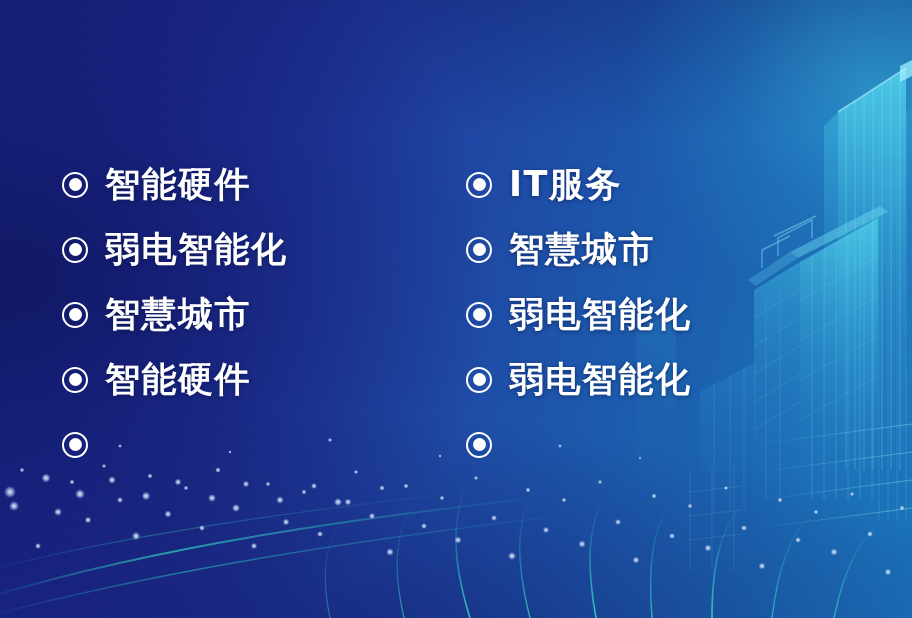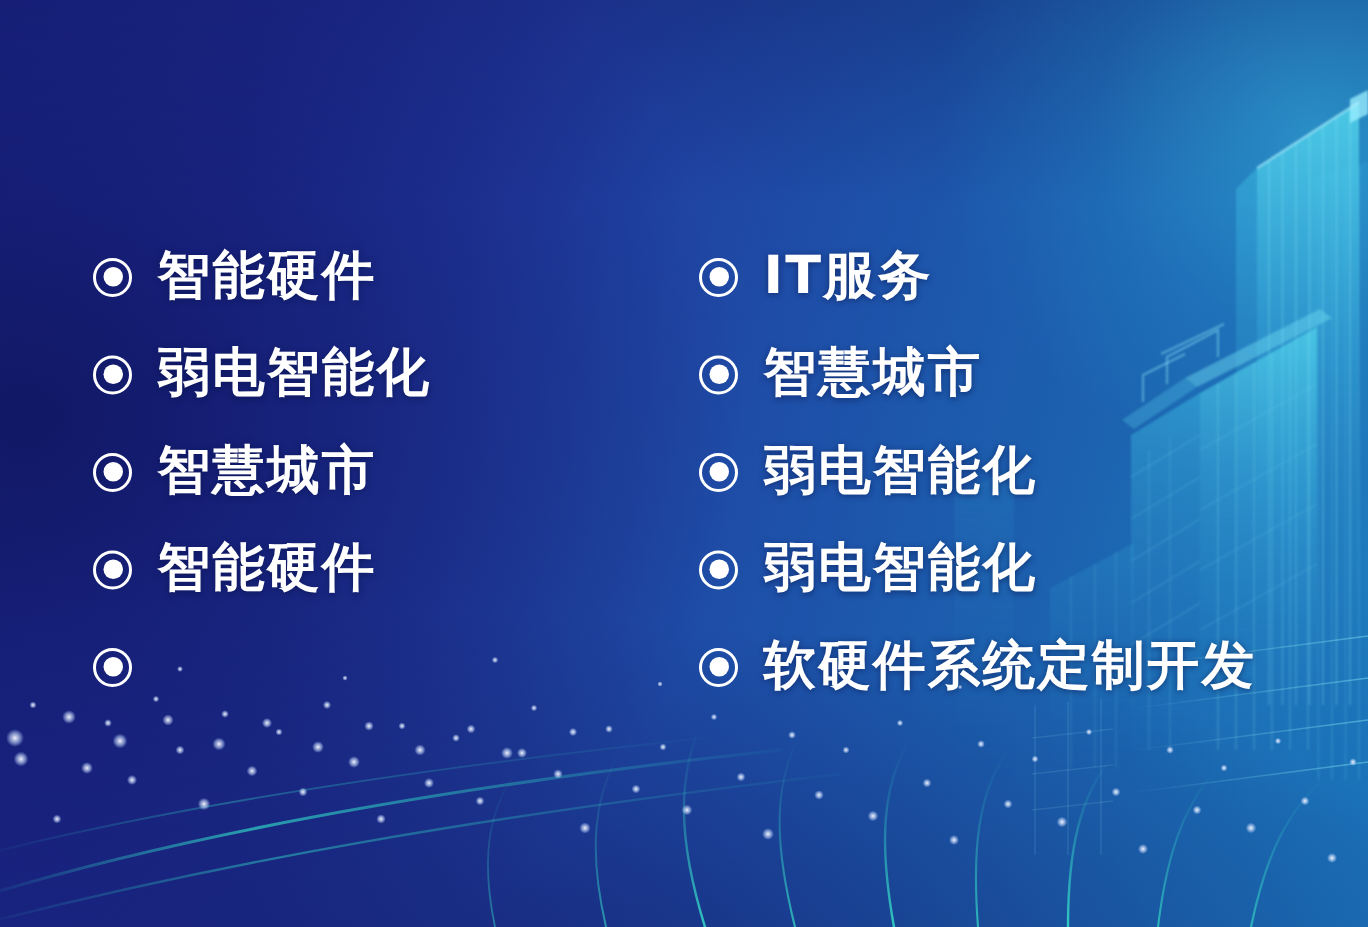--- a/index.html
+++ b/index.html
@@ -386,18 +386,17 @@
       <div class="item">
         <span class="bullet"></span>
         <span class="label">弱电智能化</span>
       </div>
       <div class="item">
         <span class="bullet"></span>
         <span class="label">弱电智能化</span>
       </div>
       <div class="item">
         <span class="bullet"></span>
-        <span class="label">软硬件系统定制开发</span>
       </div>
     </div>
 
   </div>
 </div>
 
 </body></html>

